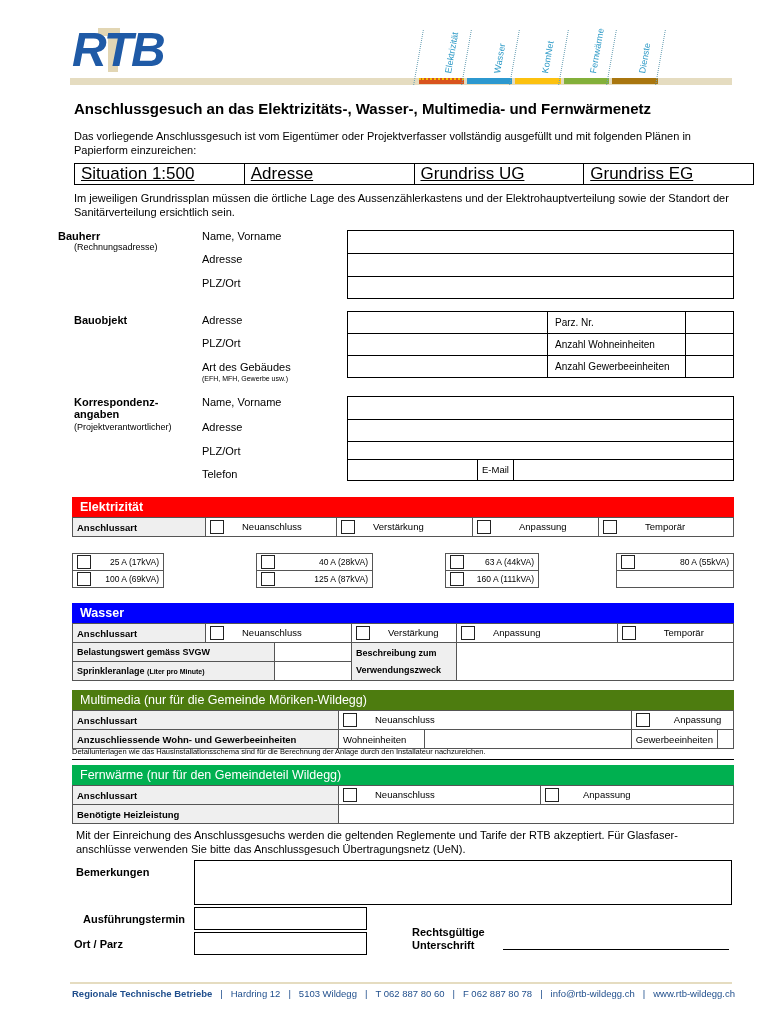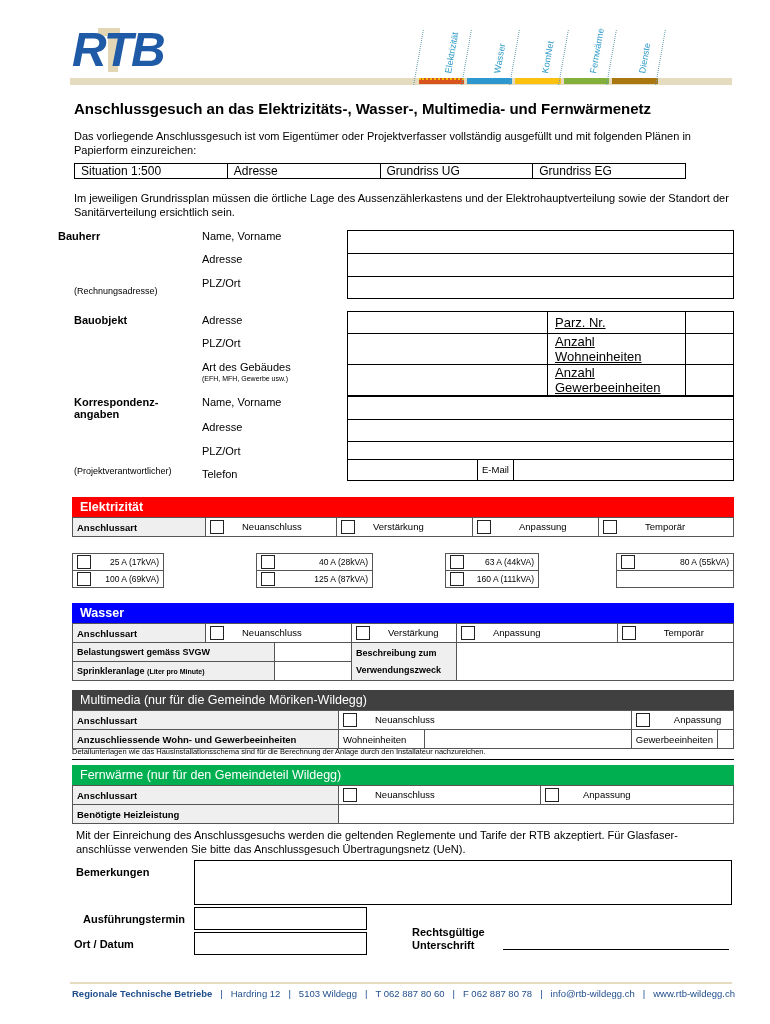--- a/index.html
+++ b/index.html
@@ -14,26 +14,26 @@
   #header-band { left: 70px; top: 78px; width: 662px; height: 7px; background: #e5dcc0; }
   .tab-bar { position: absolute; top: 78px; height: 6px; }
   .tab-label { position: absolute; top: 14px; height: 60px; width: 20px; }
   .tab-label span { position: absolute; left: 0; bottom: 0; transform-origin: left bottom; transform: rotate(-80deg); font-size: 9px; color: #2d9ac7; white-space: nowrap; }
   .tab-sep { position: absolute; top: 30px; width: 1px; height: 55px; border-left: 1px dotted #6aa0b4; transform: skewX(-10deg); }
 
   h1 { position: absolute; left: 74px; top: 100px; font-size: 15px; font-weight: bold; }
   .para { position: absolute; left: 74px; font-size: 11px; line-height: 14px; width: 660px; }
 
   table { border-collapse: collapse; }
-  .plans { position: absolute; left: 74px; top: 163px; width: 612px; font-size: 12px; }
+  .plans { position: absolute; left: 74px; top: 163px; width: 680px; font-size: 17px; text-decoration: underline; }
   .plans td { border: 1px solid #000; height: 14px; padding: 0 6px; width: 25%; }
 
   .lbl { position: absolute; font-size: 11px; }
   .lbl b { font-weight: bold; }
-  .sub { font-size: 9px; margin-top: 44px; }
+  .sub { font-size: 9px; }
   .tiny { font-size: 7px; }
 
   .box { position: absolute; border: 1px solid #000; }
   .fieldrow { position: absolute; border: 1px solid #000; border-bottom: none; left: 347px; width: 387px; height: 23px; background:#fff; }
   .fieldrow.last { border-bottom: 1px solid #000; }
 
   .grid { position: absolute; font-size: 9.5px; }
   .grid td { border: 1px solid #555; height: 19px; padding: 0 4px; }
   .cb { display: inline-block; width: 14px; height: 14px; border: 1px solid #222; vertical-align: middle; }
   .gray { background: #efefef; font-weight: bold; }
@@ -107,21 +107,21 @@
 <div class="fieldrow" style="top:230px"></div>
 <div class="fieldrow" style="top:253px"></div>
 <div class="fieldrow last" style="top:276px"></div>
 
 <div class="lbl" style="left:74px;top:314px;"><b>Bauobjekt</b></div>
 <div class="lbl" style="left:202px;top:314px;">Adresse</div>
 <div class="lbl" style="left:202px;top:337px;">PLZ/Ort</div>
 <div class="lbl" style="left:202px;top:361px;">Art des Gebäudes</div>
 <div class="lbl tiny" style="left:202px;top:375px;">(EFH, MFH, Gewerbe usw.)</div>
 
-<table class="abs" style="left:347px;top:311px;width:387px;font-size:13px;text-decoration:underline;">
+<table class="abs" style="left:347px;top:311px;width:387px;font-size:10px;">
   <tbody>
       <tr style="height:22px">
     <td style="border:1px solid #000;width:200px"></td>
     <td style="border:1px solid #000;padding:0 7px;width:138px">Parz. Nr.</td>
     <td style="border:1px solid #000"></td>
   </tr>
   <tr style="height:22px">
     <td style="border:1px solid #000"></td>
     <td style="border:1px solid #000;padding:0 7px">Anzahl Wohneinheiten</td>
     <td style="border:1px solid #000"></td>
@@ -221,21 +221,21 @@
     <td class="gray" rowspan="2" style="font-size:9px;line-height:17px;vertical-align:top;padding-top:2px"><span>Beschreibung zum</span><br><span>Verwendungszweck</span></td>
     <td colspan="3" rowspan="2"></td>
   </tr>
   <tr>
     <td class="gray" colspan="2" style="font-size:9px"><span>Sprinkleranlage</span> <span class="tiny">(Liter pro Minute)</span></td>
     <td></td>
   </tr>
 </tbody>
   </table>
 
-<div class="section-head" style="top:690px;background:#404040;font-weight:normal">Multimedia (nur für die Gemeinde Möriken-Wildegg)</div>
+<div class="section-head" style="top:690px;background:#4d7c0f;font-weight:normal">Multimedia (nur für die Gemeinde Möriken-Wildegg)</div>
 <table class="grid" style="left:72px;top:710px;width:662px">
   <tbody>
       <tr>
     <td class="gray" style="width:266px;height:17px">Anschlussart</td>
     <td colspan="2" style="width:202px"><span class="cb"></span><span style="margin-left:18px">Neuanschluss</span></td>
     <td colspan="2"><span class="cb"></span><span style="margin-left:24px">Anpassung</span></td>
   </tr>
   <tr>
     <td class="gray" style="height:17px">Anzuschliessende Wohn- und Gewerbeeinheiten</td>
     <td style="width:86px">Wohneinheiten</td>
@@ -262,21 +262,21 @@
   </tr>
 </tbody>
   </table>
 
 <div class="para" style="top:828px;left:76px;width:650px">Mit der Einreichung des Anschlussgesuchs werden die geltenden Reglemente und Tarife der RTB akzeptiert. Für Glasfaser-anschlüsse verwenden Sie bitte das Anschlussgesuch Übertragungsnetz (UeN).</div>
 
 <div class="lbl" style="left:76px;top:866px;font-weight:bold">Bemerkungen</div>
 <div class="box" style="left:194px;top:860px;width:538px;height:45px"></div>
 <div class="lbl" style="left:83px;top:913px;font-weight:bold">Ausführungstermin</div>
 <div class="box" style="left:194px;top:907px;width:173px;height:23px"></div>
-<div class="lbl" style="left:74px;top:938px;font-weight:bold">Ort / Datum</div>
+<div class="lbl" style="left:74px;top:938px;font-weight:bold">Ort / Parz</div>
 <div class="box" style="left:194px;top:932px;width:173px;height:23px"></div>
 <div class="lbl" style="left:412px;top:926px;font-weight:bold;line-height:13px"><span>Rechtsgültige</span><br><span>Unterschrift</span></div>
 <div class="abs" style="left:503px;top:949px;width:226px;height:1px;background:#000"></div>
 
 <div class="footer-line"></div>
 <div class="footer">
   <b>Regionale Technische Betriebe</b><span class="sep">|</span><span>Hardring 12</span><span class="sep">|</span><span>5103 Wildegg</span><span class="sep">|</span><span>T 062 887 80 60</span><span class="sep">|</span><span>F 062 887 80 78</span><span class="sep">|</span><span>info@rtb-wildegg.ch</span><span class="sep">|</span><span>www.rtb-wildegg.ch</span>
 </div>
 
 </body></html>

